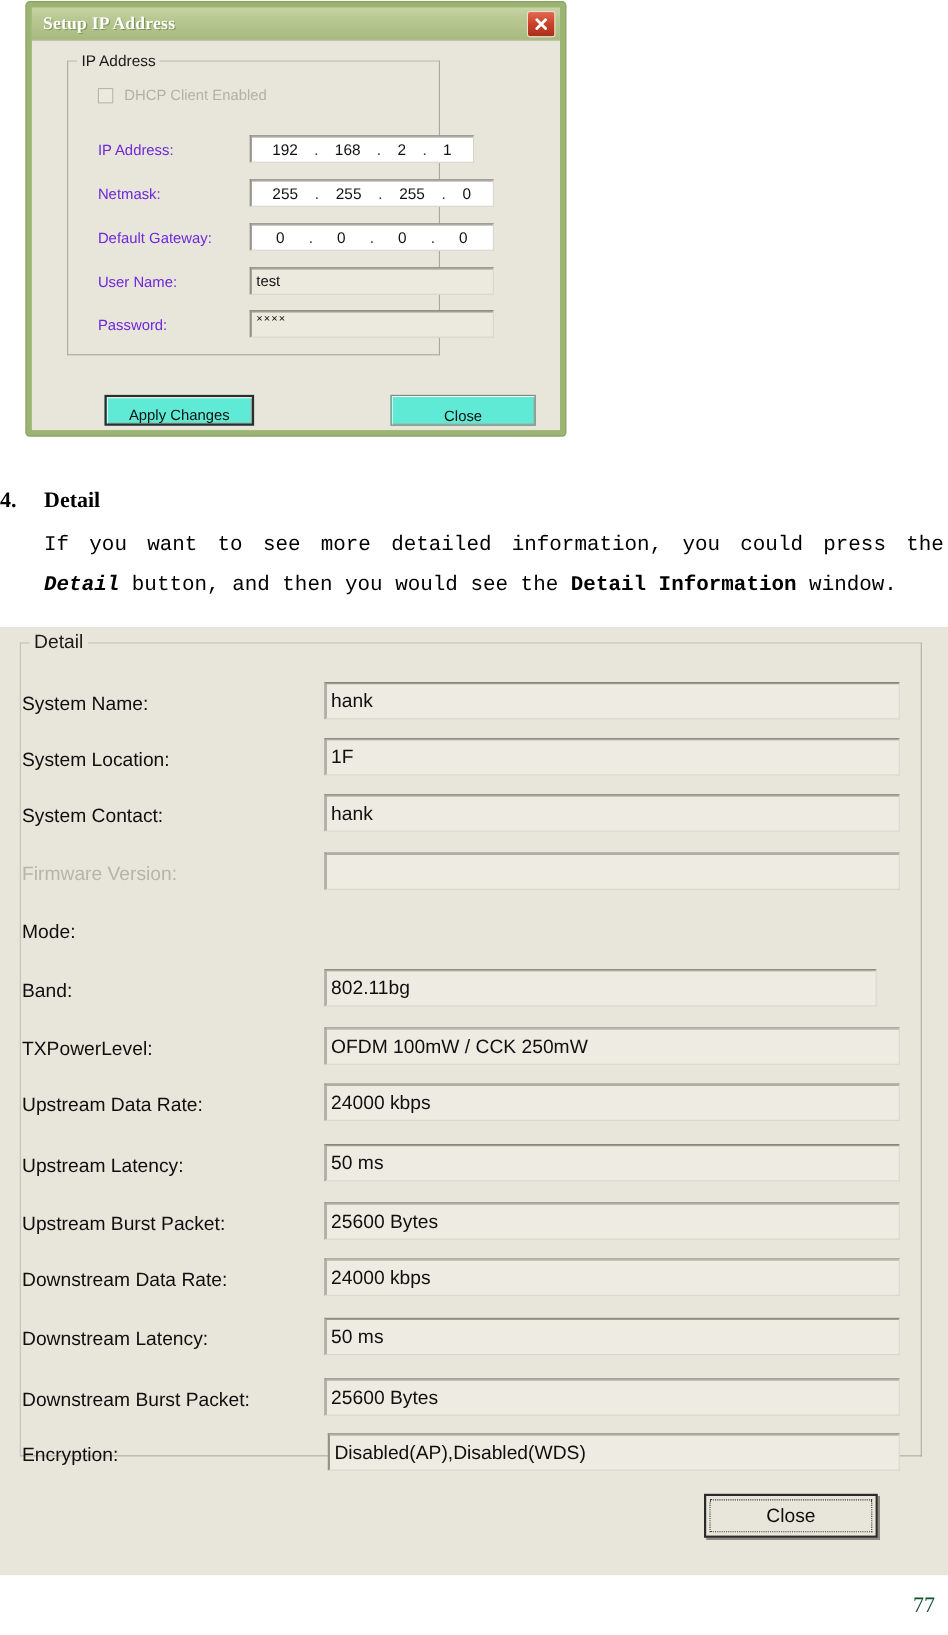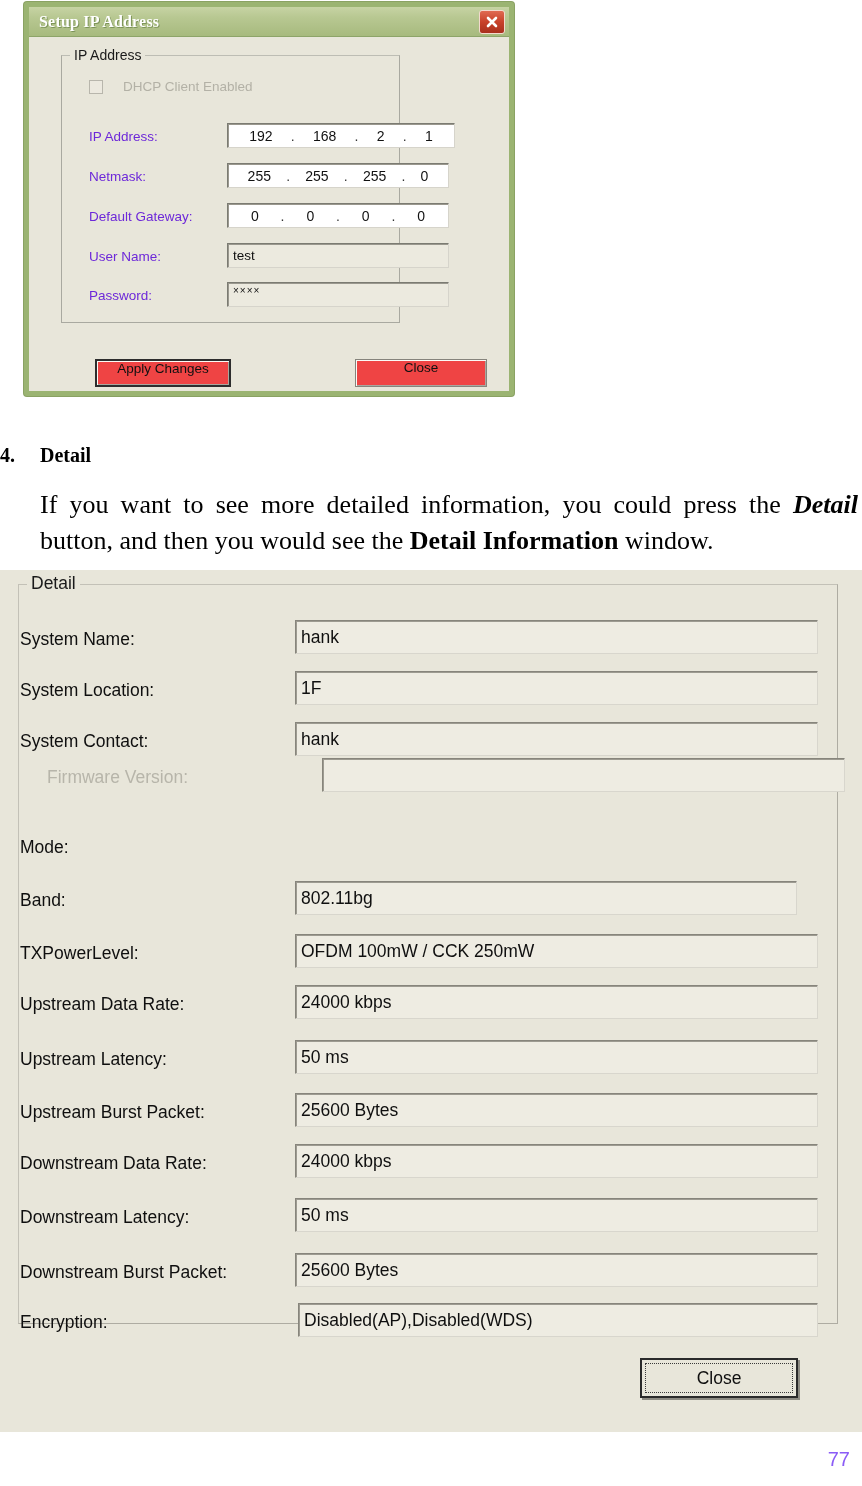--- a/index.html
+++ b/index.html
@@ -63,21 +63,21 @@
     font-size: 14px;
     color: #1a1a1a;
     white-space: nowrap;
   }
   #ip-groupbox { left: 32px; top: 18px; width: 339px; height: 268px; }
 
   .row { position: absolute; display: flex; align-items: center; }
   .flabel { font-size: 13.5px; color: #6d28d9; white-space: nowrap; }
   .flabel.dim { color: #b3b1a6; }
 
-  .chk-row { left: 28px; top: 22px; gap: 10px; }
+  .chk-row { left: 28px; top: 22px; }
   .chkbox {
     width: 14px; height: 14px;
     border: 1px solid #b8b6ac;
     background: #ece9df;
     margin-right: 10px;
     display:inline-block;
   }
 
   .ipfield {
     border: 1px solid #7b7b72;
@@ -100,45 +100,46 @@
     background: #eceadf;
     height: 25px;
     display:flex; align-items:center;
     padding-left: 5px;
     font-size: 13.5px; color:#111;
     box-shadow: inset 1px 1px 0 #9a988e;
   }
   .pwdot { font-size: 10px; letter-spacing: 1px; color:#111; }
 
   .btn {
-    background: #ef4444;
+    background: #5eead4;
     border: 1px solid #86847c;
     box-shadow: inset 1px 1px 0 #fbfaf5, inset -1px -1px 0 #a9a79e;
-    display:flex; align-items:flex-start; justify-content:center;
+    display:flex; align-items:flex-end; justify-content:center;
     font-size: 13.5px; color:#111;
     cursor: pointer;
   }
   .btn.default { border: 2px solid #2d2d2d; }
 
   
   .textblock {
     position: absolute; left: 0px; top: 444px; width: 862px;
     font-family: "Liberation Serif", serif;
     color: #000;
   }
   .item-head { display:flex; align-items:flex-start; }
   .item-num { font-weight: bold; font-size: 20px; width: 40px; flex: none; padding-left:0px;}
   .item-title { font-weight: bold; font-size: 20px; }
   .para {
     margin-left: 40px;
-    margin-top: 20px;
-    font-size: 26px;
+    margin-top: 10px;
+    font-size: 19px;
     line-height: 36px;
     text-align: justify;
     width: 818px;
+    font-family: Liberation Mono, monospace;
   }
   .para b { font-weight: bold; }
   .para i.bi { font-weight: bold; font-style: italic; }
 
   
   .detaildlg {
     position: absolute; left: 0px; top: 570px;
     width: 862px; height: 862px;
     background: #e8e6da;
   }
@@ -177,22 +178,22 @@
   }
   .close-btn-inner {
     width: calc(100% - 6px); height: calc(100% - 6px);
     border: 1px dotted #3a3a3a;
     display:flex; align-items:center; justify-content:center;
     font-size: 17.5px; color:#0f0f0f;
   }
 
   .pagenum {
     position: absolute; right: 12px; top: 1448px;
-    font-family: Liberation Sans, sans-serif;
-    font-size: 20px; color:#8b5cf6;
+    font-family: Liberation Serif, serif;
+    font-size: 20px; color:#14532d;
   }
   .footline {
     position: absolute; left: 0; top: 1442px; width: 862px; height: 1px; background: #ffffff;
   }
 </style>
 </head>
 <body>
 
 <div class="page">
 
@@ -214,21 +215,21 @@
       </div>
 
       <div class="row chk-row" style="left:60px; top:42px;">
         <span class="chkbox"></span>
         <span class="flabel dim">DHCP Client Enabled</span>
       </div>
 
       <div class="row" style="left:60px; top:92px;">
         <span class="flabel">IP Address:</span>
       </div>
-      <div class="ipfield" style="position:absolute; left:198px; top:86px; width:228px;">
+      <div class="ipfield" style="position:absolute; left:198px; top:86px; width:204px;">
         <div class="octets">
           <span>192</span>
           <span class="dot">.</span>
           <span>168</span>
           <span class="dot">.</span>
           <span>2</span>
           <span class="dot">.</span>
           <span>1</span>
         </div>
       </div>
@@ -310,21 +311,21 @@
     <div class="d-row" style="top:101px;">
       <span class="d-label">System Location:</span>
       <div class="d-input" style="left:275px; width:523px;">1F</div>
     </div>
 
     <div class="d-row" style="top:152px;">
       <span class="d-label">System Contact:</span>
       <div class="d-input" style="left:275px; width:523px;">hank</div>
     </div>
 
-    <div class="d-row" style="top:188px;margin-left:27px;">
+    <div class="d-row" style="top:205px;">
       <span class="d-label dim">Firmware Version:</span>
       <div class="d-input" style="left:275px; width:523px;"></div>
     </div>
 
     <div class="d-row" style="top:258px;">
       <span class="d-label">Mode:</span>
     </div>
 
     <div class="d-row" style="top:311px;">
       <span class="d-label">Band:</span>

